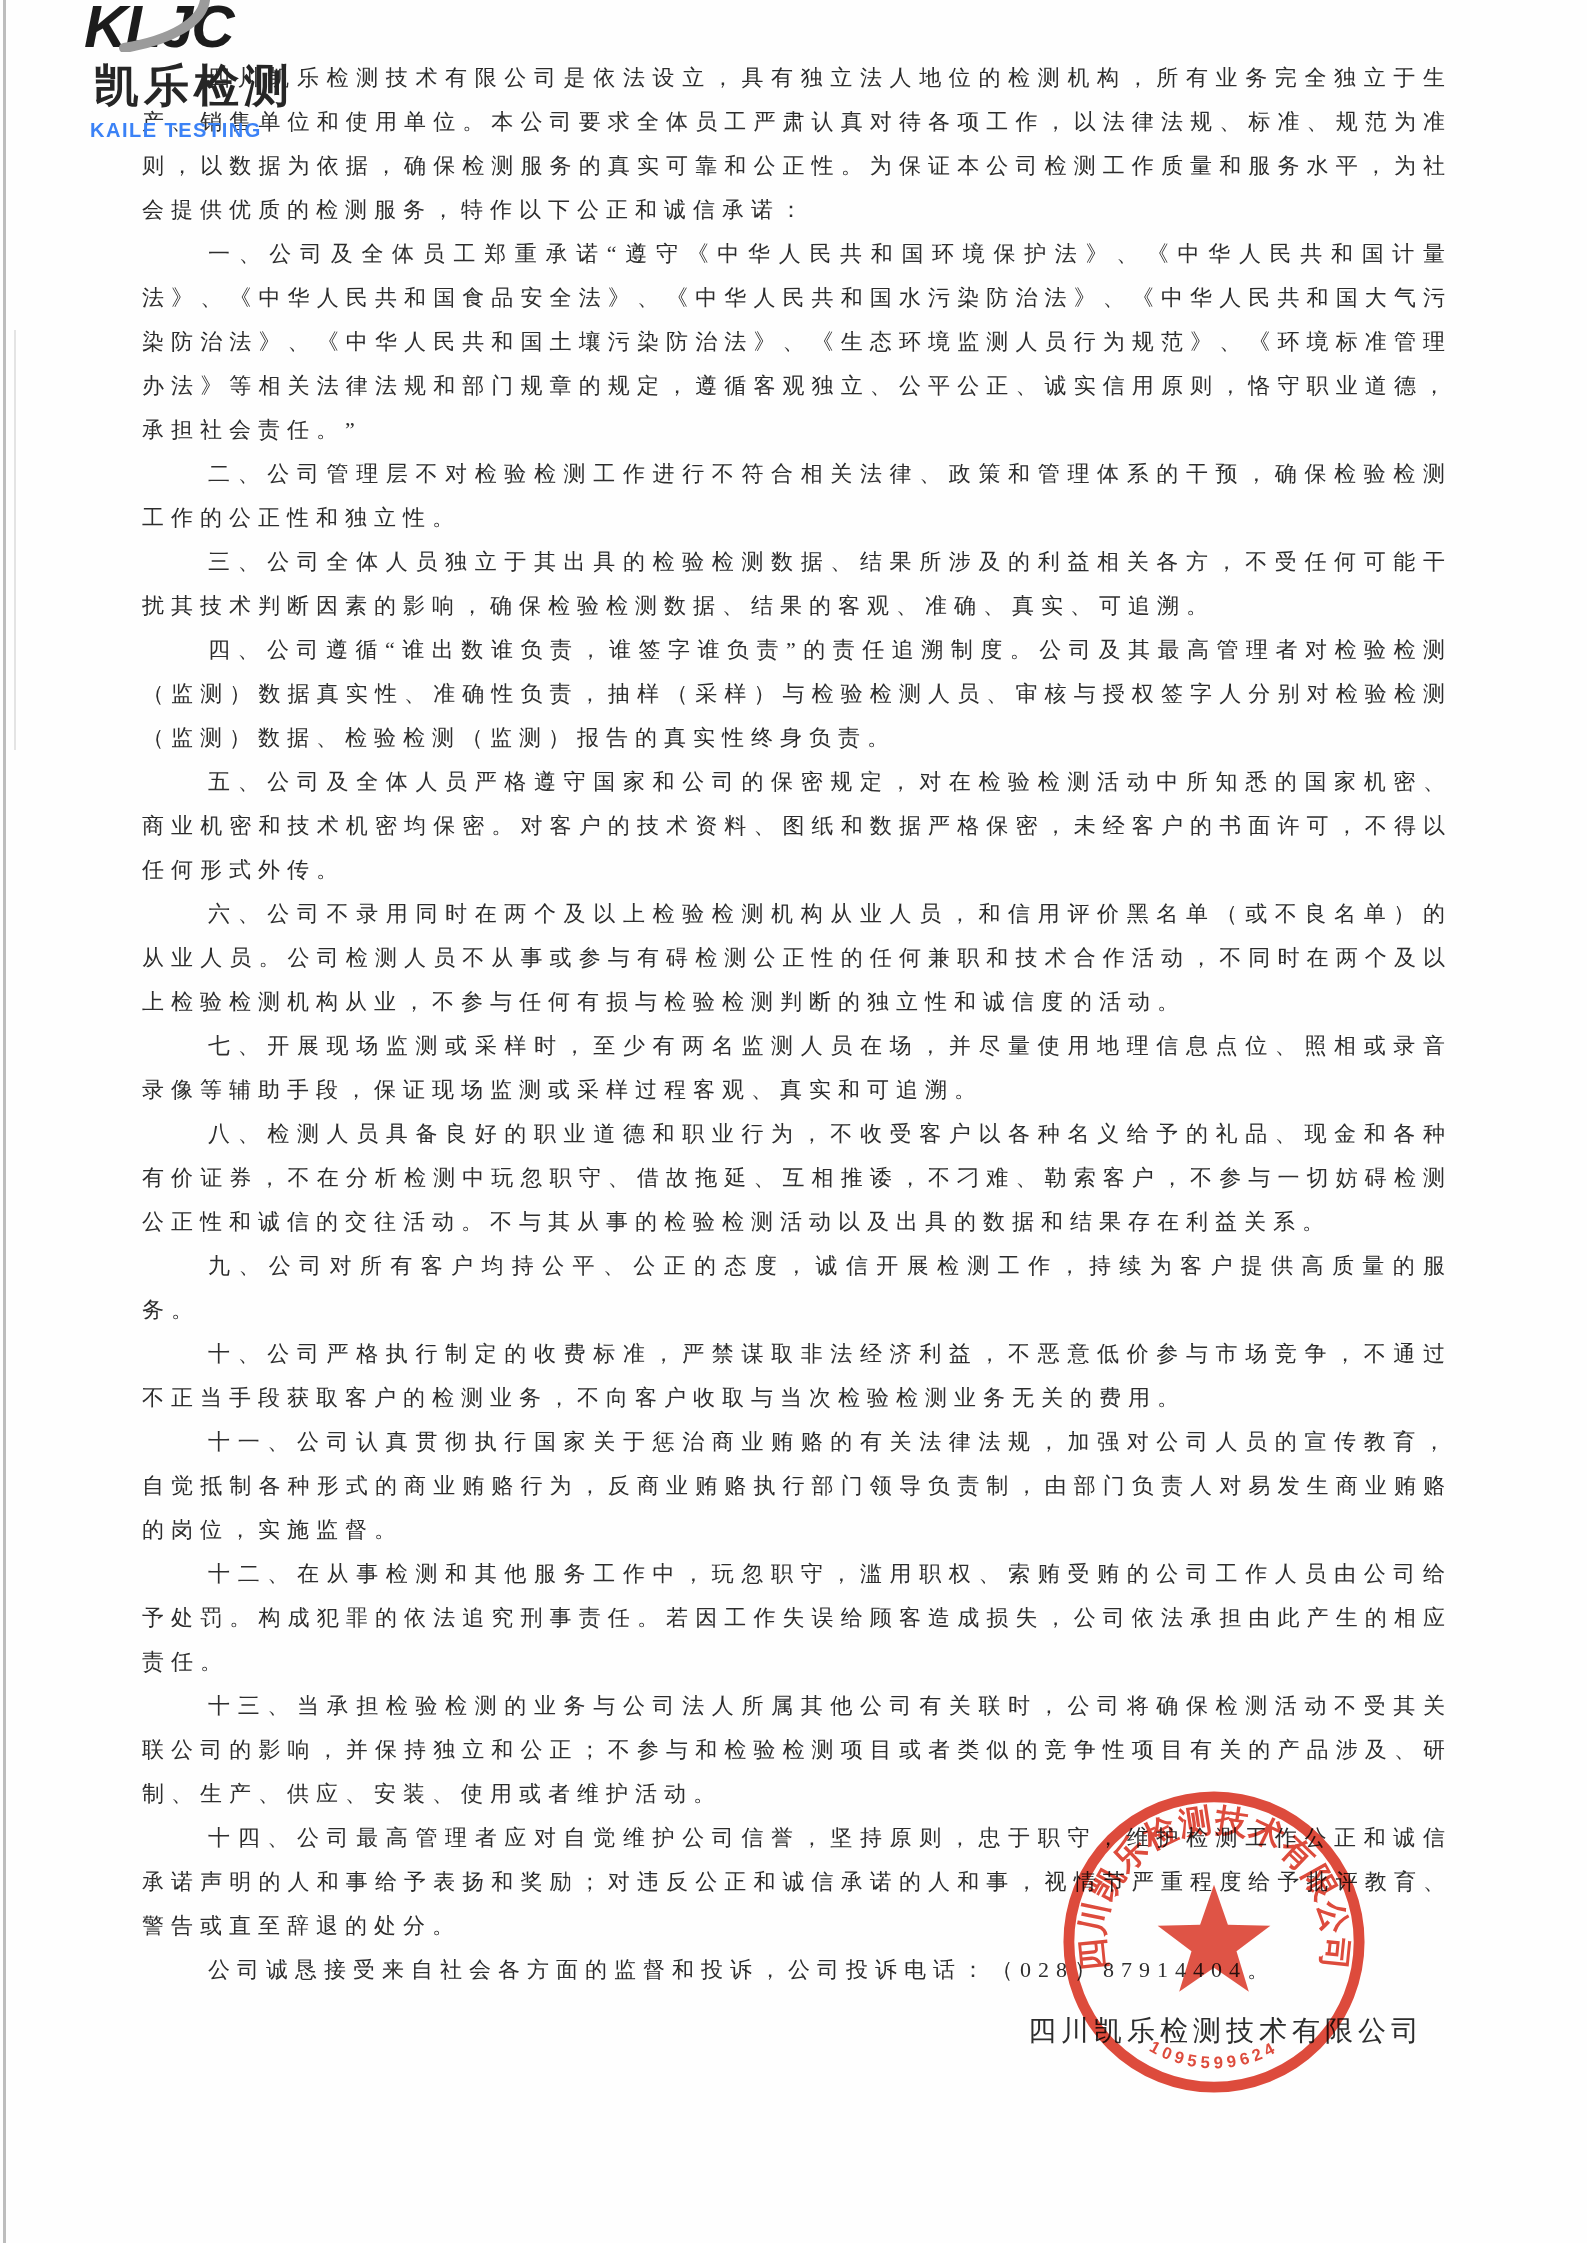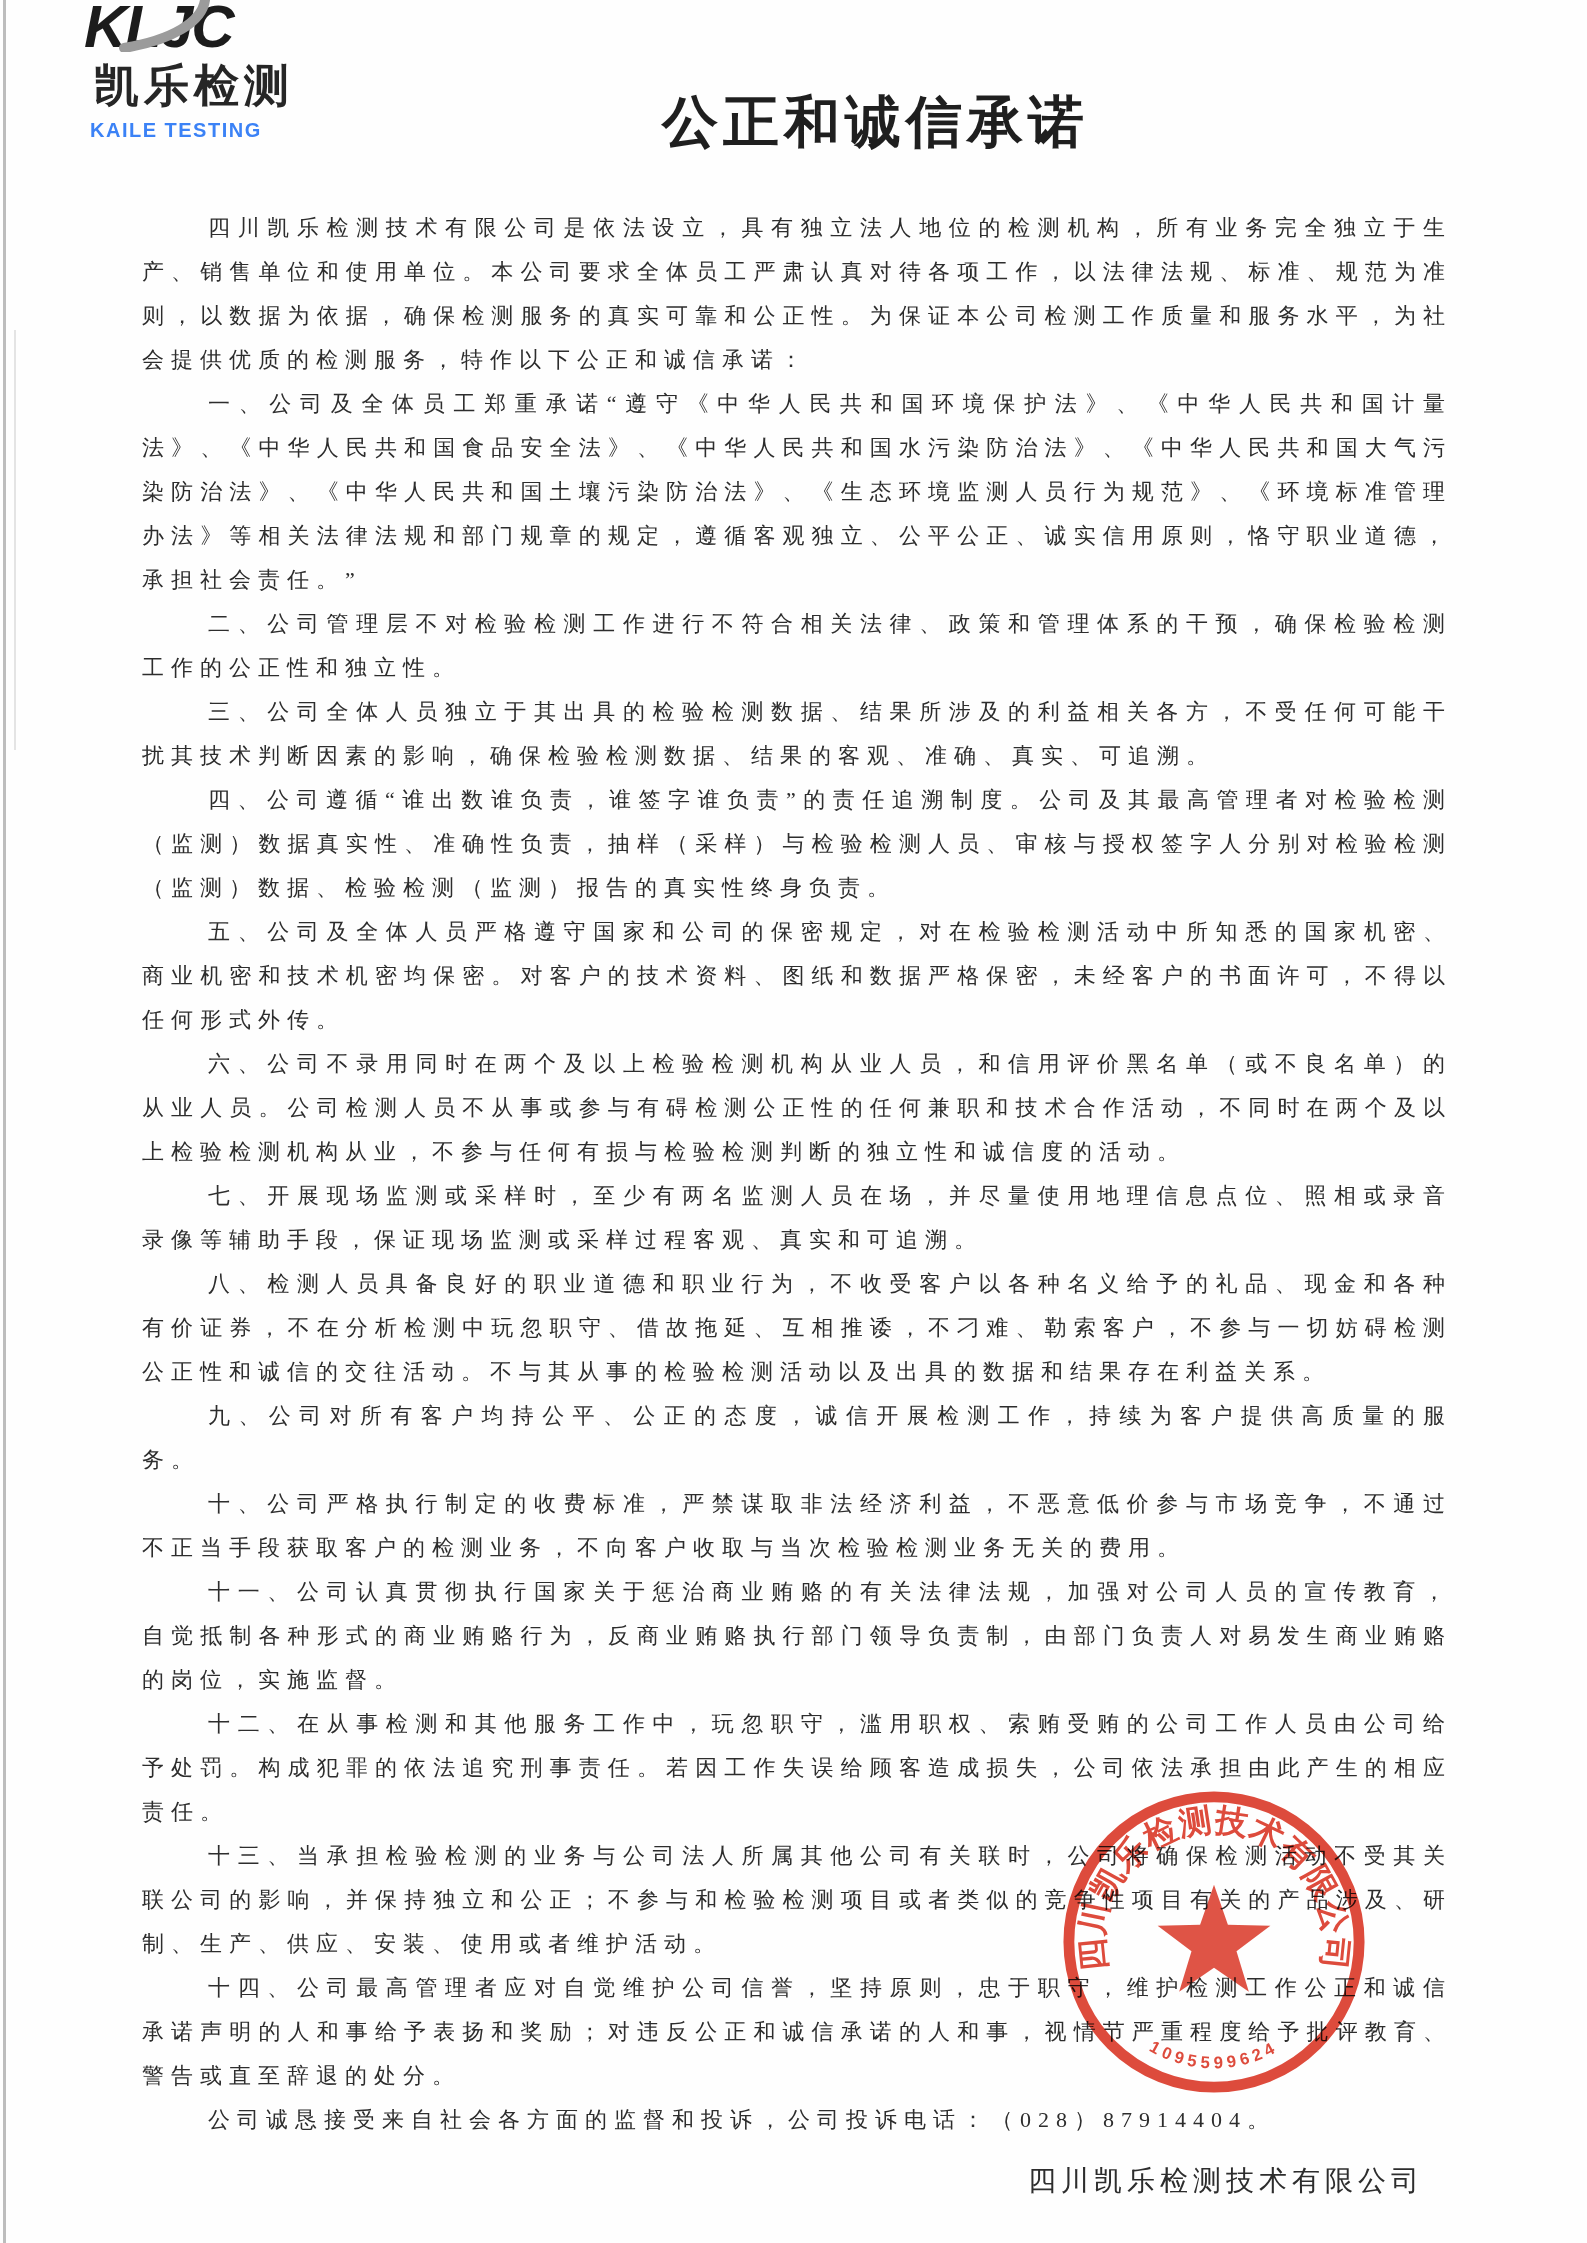--- a/index.html
+++ b/index.html
@@ -73,21 +73,20 @@
 
   <div class="logo">
     <svg class="logo-mark" width="168" height="52" viewBox="0 0 168 52">
       <text x="0" y="47" font-family="Liberation Sans, DejaVu Sans, sans-serif" font-size="60" font-weight="900" font-style="italic" letter-spacing="-2" fill="#1c1c1c">KLJC</text>
       <path d="M121 0 C118 22 88 40 40 48" stroke="#9b9b9b" stroke-width="10" fill="none" stroke-linecap="round"></path>
     </svg>
     <div class="logo-cn">凯乐检测</div>
     <div class="logo-en">KAILE TESTING</div>
   </div>
 
-  <div class="title">公正和诚信承诺</div>
 
   <div class="content">
     <p>四川凯乐检测技术有限公司是依法设立，具有独立法人地位的检测机构，所有业务完全独立于生产、销售单位和使用单位。本公司要求全体员工严肃认真对待各项工作，以法律法规、标准、规范为准则，以数据为依据，确保检测服务的真实可靠和公正性。为保证本公司检测工作质量和服务水平，为社会提供优质的检测服务，特作以下公正和诚信承诺：</p>
     <p>一、公司及全体员工郑重承诺“遵守《中华人民共和国环境保护法》、《中华人民共和国计量法》、《中华人民共和国食品安全法》、《中华人民共和国水污染防治法》、《中华人民共和国大气污染防治法》、《中华人民共和国土壤污染防治法》、《生态环境监测人员行为规范》、《环境标准管理办法》等相关法律法规和部门规章的规定，遵循客观独立、公平公正、诚实信用原则，恪守职业道德，承担社会责任。”</p>
     <p>二、公司管理层不对检验检测工作进行不符合相关法律、政策和管理体系的干预，确保检验检测工作的公正性和独立性。</p>
     <p>三、公司全体人员独立于其出具的检验检测数据、结果所涉及的利益相关各方，不受任何可能干扰其技术判断因素的影响，确保检验检测数据、结果的客观、准确、真实、可追溯。</p>
     <p>四、公司遵循“谁出数谁负责，谁签字谁负责”的责任追溯制度。公司及其最高管理者对检验检测（监测）数据真实性、准确性负责，抽样（采样）与检验检测人员、审核与授权签字人分别对检验检测（监测）数据、检验检测（监测）报告的真实性终身负责。</p>
     <p>五、公司及全体人员严格遵守国家和公司的保密规定，对在检验检测活动中所知悉的国家机密、商业机密和技术机密均保密。对客户的技术资料、图纸和数据严格保密，未经客户的书面许可，不得以任何形式外传。</p>
     <p>六、公司不录用同时在两个及以上检验检测机构从业人员，和信用评价黑名单（或不良名单）的从业人员。公司检测人员不从事或参与有碍检测公正性的任何兼职和技术合作活动，不同时在两个及以上检验检测机构从业，不参与任何有损与检验检测判断的独立性和诚信度的活动。</p>
     <p>七、开展现场监测或采样时，至少有两名监测人员在场，并尽量使用地理信息点位、照相或录音录像等辅助手段，保证现场监测或采样过程客观、真实和可追溯。</p>

